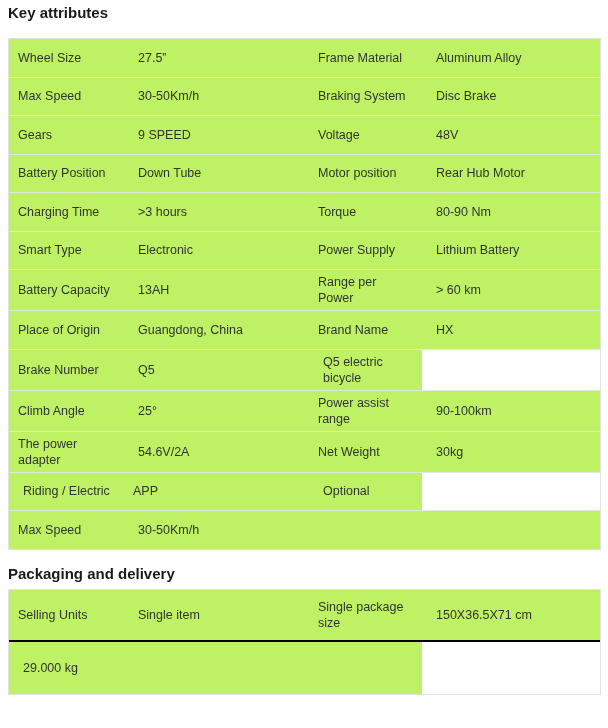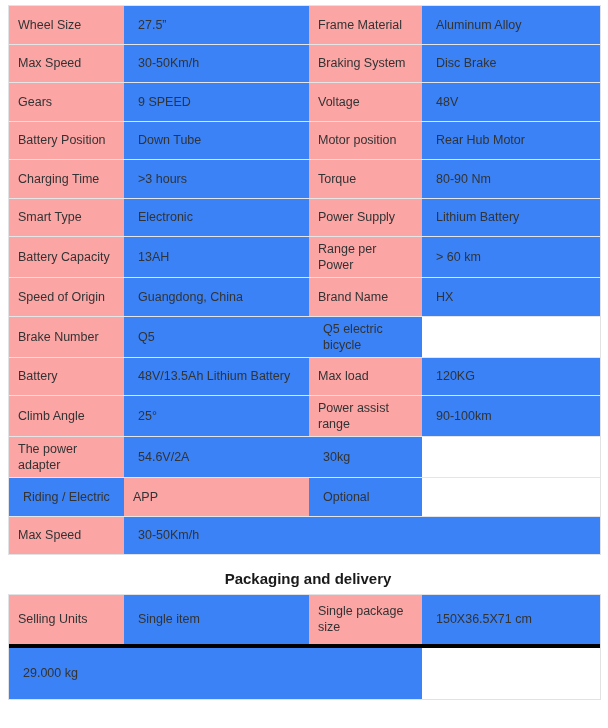--- a/index.html
+++ b/index.html
@@ -11,69 +11,70 @@
     overflow:hidden;
   }
   .page{padding:5px 0 0 8px;}
   .section-title{
     font-size:15px;
     line-height:16px;
     font-weight:bold;
     color:#1a1a1a;
     margin:0 0 17px 0;
   }
-  .section-title.second{margin:16px 0 7px 0;text-align:center;}
+  .section-title.second{margin:16px 0 7px 0;}
   .spec-table{
     width:593px;
     border:1px solid #e1e2e4;
     box-sizing:border-box;
   }
   .trow{
     display:grid;
     grid-template-columns:115px 185px 113px 1fr;
     min-height:38.5px;
     box-sizing:border-box;
     border-bottom:1px solid #e4e5e7;
   }
   .trow:last-child{border-bottom:none;min-height:37.5px;}
   .prow{
     display:grid;
     grid-template-columns:115px 185px 113px 1fr;
     min-height:52.5px;
     box-sizing:border-box;
-    border-bottom:4px solid #000000;
+    border-bottom:2px solid #000000;
   }
   .prow:last-child{border-bottom:none;min-height:51.5px;}
   .cl{
-    background:#fca5a5;
+    background:#bef264;
     display:flex;
     align-items:center;
     padding:4px 8px 4px 9px;
     font-size:12.5px;
     line-height:16px;
     color:#333333;
     box-sizing:border-box;
   }
   .cv{
-    background:#3b82f6;
+    background:#bef264;
     display:flex;
     align-items:center;
     padding:4px 8px 4px 14px;
     font-size:12.5px;
     line-height:16px;
     color:#333333;
     box-sizing:border-box;
   }
   .cv.span2{grid-column:span 2;padding:0;}
 </style>
 </head>
 <body>
 
 <div class="page">
 
+  <h2 class="section-title">Key attributes</h2>
 
   <div class="spec-table">
     <div class="trow">
       <div class="cl">Wheel Size</div>
       <div class="cv">27.5”</div>
       <div class="cl">Frame Material</div>
       <div class="cv">Aluminum Alloy</div>
     </div>
     <div class="trow">
       <div class="cl">Max Speed</div>
@@ -105,45 +106,40 @@
       <div class="cl">Power Supply</div>
       <div class="cv">Lithium Battery</div>
     </div>
     <div class="trow">
       <div class="cl">Battery Capacity</div>
       <div class="cv">13AH</div>
       <div class="cl">Range per Power</div>
       <div class="cv">&gt; 60 km</div>
     </div>
     <div class="trow">
-      <div class="cl">Speed of Origin</div>
+      <div class="cl">Place of Origin</div>
       <div class="cv">Guangdong, China</div>
       <div class="cl">Brand Name</div>
       <div class="cv">HX</div>
     </div>
     <div class="trow">
       <div class="cl">Brake Number</div>
       <div class="cv">Q5</div>
       <div class="cv">Q5 electric bicycle</div>
     </div>
     <div class="trow">
-      <div class="cl">Battery</div>
-      <div class="cv">48V/13.5Ah Lithium Battery</div>
-      <div class="cl">Max load</div>
-      <div class="cv">120KG</div>
-    </div>
-    <div class="trow">
       <div class="cl">Climb Angle</div>
       <div class="cv">25°</div>
       <div class="cl">Power assist range</div>
       <div class="cv">90-100km</div>
     </div>
     <div class="trow">
       <div class="cl">The power adapter</div>
       <div class="cv">54.6V/2A</div>
+      <div class="cl">Net Weight</div>
       <div class="cv">30kg</div>
     </div>
     <div class="trow">
       <div class="cv">Riding / Electric</div>
       <div class="cl">APP</div>
       <div class="cv">Optional</div>
     </div>
     <div class="trow">
       <div class="cl">Max Speed</div>
       <div class="cv">30-50Km/h</div>

